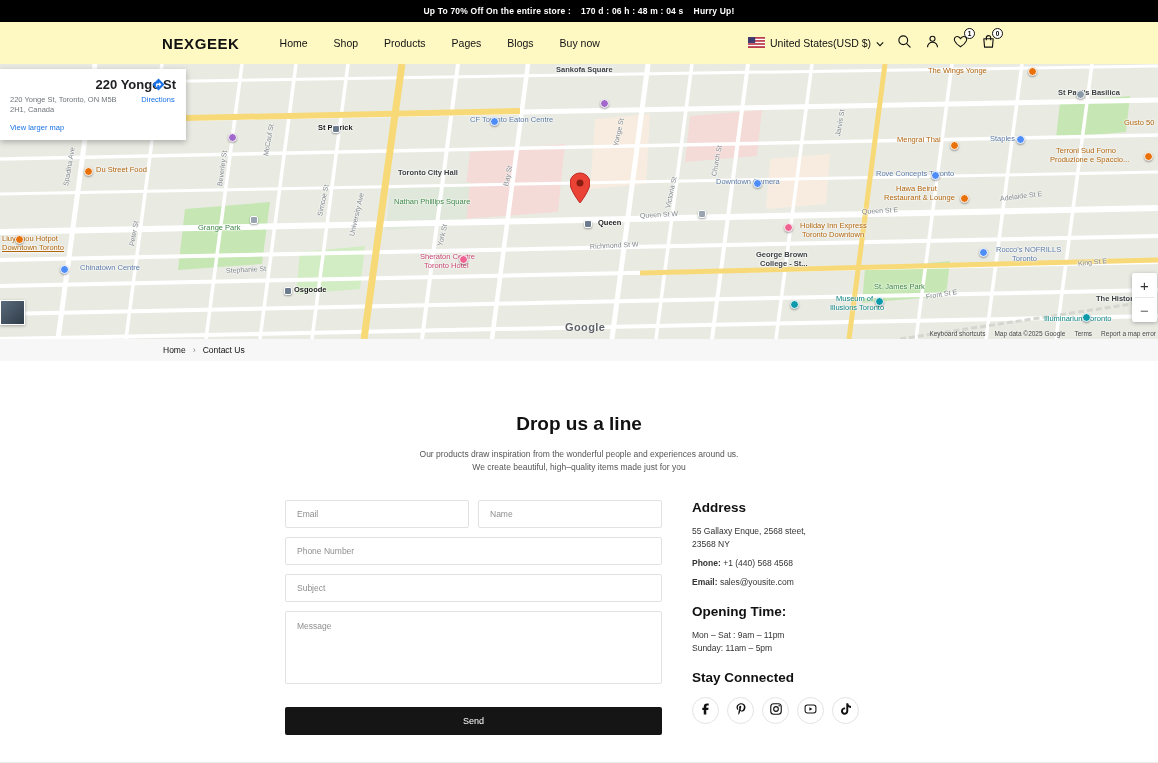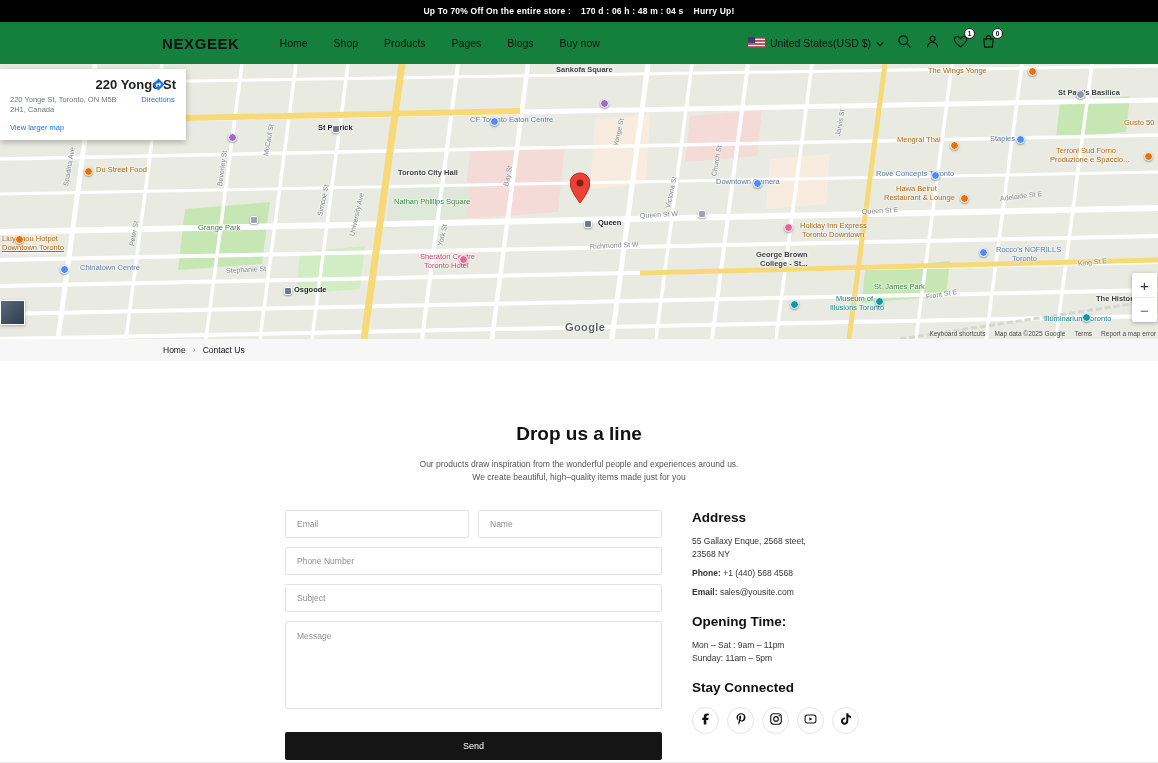--- a/index.html
+++ b/index.html
@@ -7,21 +7,21 @@
   body {
     width:1158px; height:763px; margin:0 auto; position:relative;
     font-family:"Liberation Sans", sans-serif; background:#fff; overflow:hidden; color:#111;
   }
   
   .announce {
     height:22px; background:#000; color:#fff; display:flex; align-items:center;
     justify-content:center; gap:10px; font-size:8.5px; font-weight:700; letter-spacing:.2px;
   }
   
-  .header { height:42px; display:flex; align-items:center; padding:0 162px; background:#15803d; }
+  .header { height:42px; display:flex; align-items:center; padding:0 162px; background:#fef9c3; }
   .logo { font-size:15px; font-weight:800; letter-spacing:.6px; cursor:pointer; }
   .nav { display:flex; gap:26px; margin-left:40px; }
   .nav a { font-size:10.5px; color:#111; text-decoration:none; cursor:pointer; }
   .hdr-right { margin-left:auto; display:flex; align-items:center; gap:13px; }
   .locale { display:flex; align-items:center; gap:5px; font-size:10.5px; cursor:pointer; }
   .icon-btn { position:relative; display:flex; align-items:center; cursor:pointer; background:none; border:none; padding:0; }
   .badge {
     position:absolute; top:-6px; right:-7px; min-width:11px; height:11px; border-radius:50%;
     background:#fff; border:1px solid #111; font-size:6.5px; font-weight:700;
     display:flex; align-items:center; justify-content:center; padding:0 1px;
@@ -83,33 +83,33 @@
   }
   
   .breadcrumb {
     height:22px; background:#f7f7f7; display:flex; align-items:center; gap:7px;
     padding-left:163px; font-size:8.5px;
   }
   .breadcrumb a { color:#111; text-decoration:none; cursor:pointer; }
   .breadcrumb .sep { color:#888; font-size:9px; }
   
   .section-contact { padding-top:46px; }
-  .page-title { font-size:19px; font-weight:700; text-align:center; margin:16px 0 13px; }
+  .page-title { font-size:19px; font-weight:700; text-align:center; margin:6px 0 13px; }
   .subtitle { text-align:center; font-size:8.5px; color:#555; line-height:13px; margin:0; }
   .contact-row { display:flex; padding-left:285px; margin-top:26px; }
   .form-col { width:377px; }
   .row2 { display:flex; gap:9px; }
   .row2 > * { flex:1; }
   .input {
     width:100%; height:28px; border:1px solid #e2e2e2; border-radius:2px; background:#fff;
     padding:0 11px; font-size:8.5px; color:#333; margin-bottom:9px; outline:none;
     font-family:"Liberation Sans", sans-serif;
   }
   .input::placeholder { color:#8f8f8f; }
-  textarea.input { height:88px; padding-top:9px; resize:none; }
+  textarea.input { height:73px; padding-top:9px; resize:none; }
   .send-btn {
     width:100%; height:28px; background:#151515; color:#fff; border:none; border-radius:2px;
     font-size:9px; margin-top:10px; cursor:pointer; font-family:"Liberation Sans", sans-serif;
   }
   .info-col { width:220px; margin-left:30px; }
   .info-col h3 { font-size:13.5px; font-weight:700; margin:0 0 10px; }
   .info-col p { font-size:8.5px; color:#333; margin:0; line-height:13px; }
   .info-col .gap-s { margin-top:6px; }
   .info-col .gap-m { margin-top:15px; }
   .social-row { display:flex; gap:8px; margin-top:12px; }

